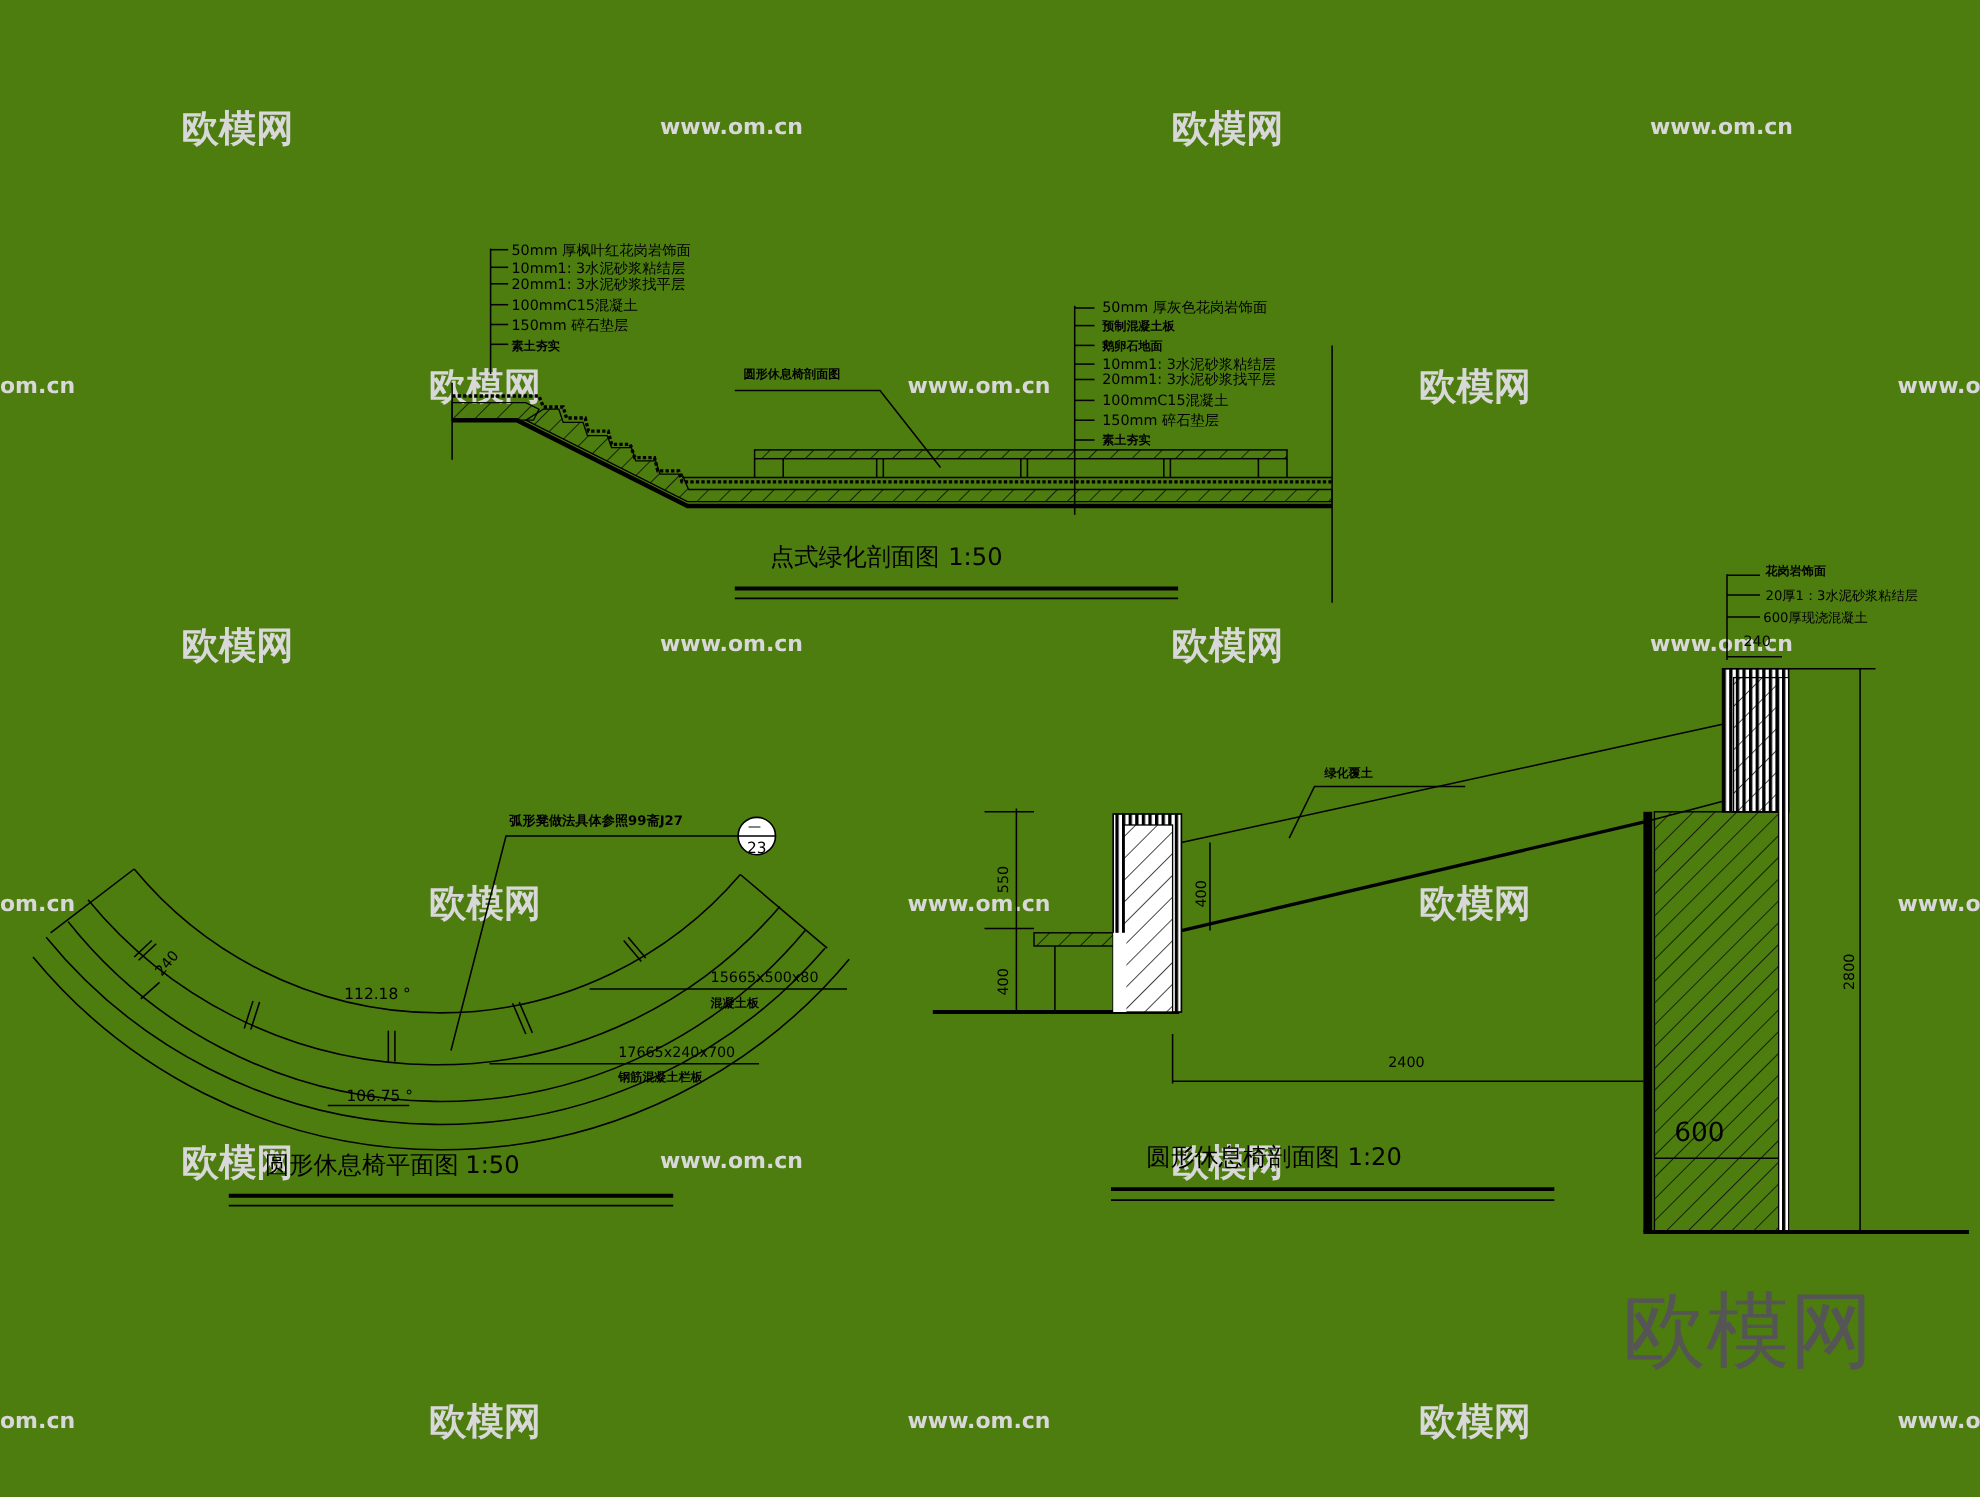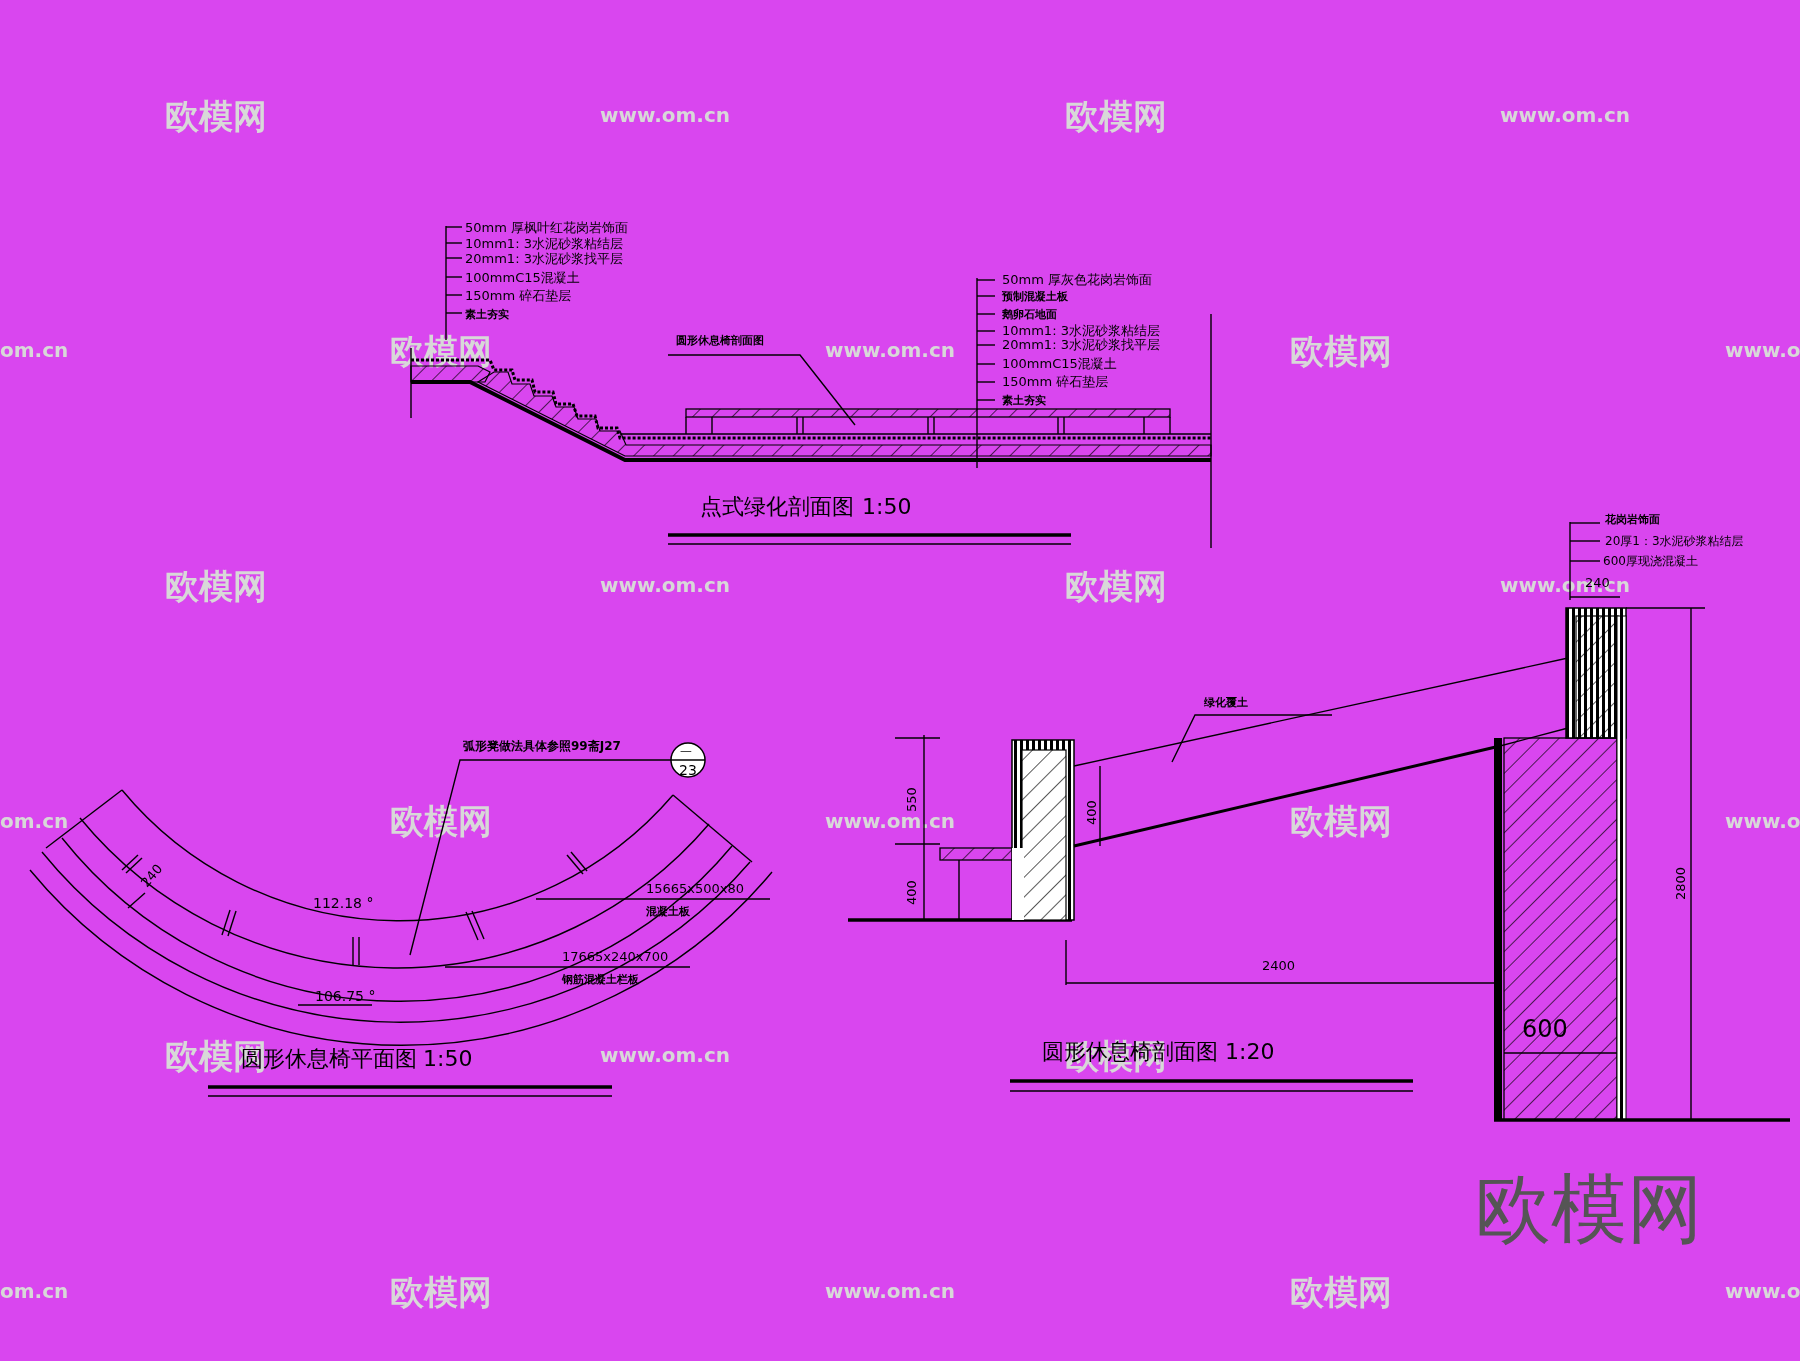--- a/index.html
+++ b/index.html
@@ -1,16 +1,16 @@
 <!DOCTYPE html>
 <html><head>
 <meta charset="utf-8">
 <style>
   html,body{margin:0;padding:0;background:#fff;}
-  #canvas{position:relative;width:1800px;height:1361px;overflow:hidden;background:#d946ef;}
+  #canvas{position:relative;width:1800px;height:1361px;overflow:hidden;background:#4d7c0f;}
   svg{position:absolute;left:0;top:0;}
   .t{font-family:"DejaVu Sans",sans-serif;fill:#000;}
   .tb{font-family:"DejaVu Sans",sans-serif;fill:#000;font-weight:bold;}
   .wm{font-family:"DejaVu Sans",sans-serif;fill:#d8d8d8;font-weight:bold;}
   .wmbig{font-family:"DejaVu Sans",sans-serif;fill:#555;}
   .ln{stroke:#000;fill:none;stroke-width:1.4;}
   .thk{stroke:#000;fill:none;stroke-width:4;}
 </style>
 </head>
 <body>

